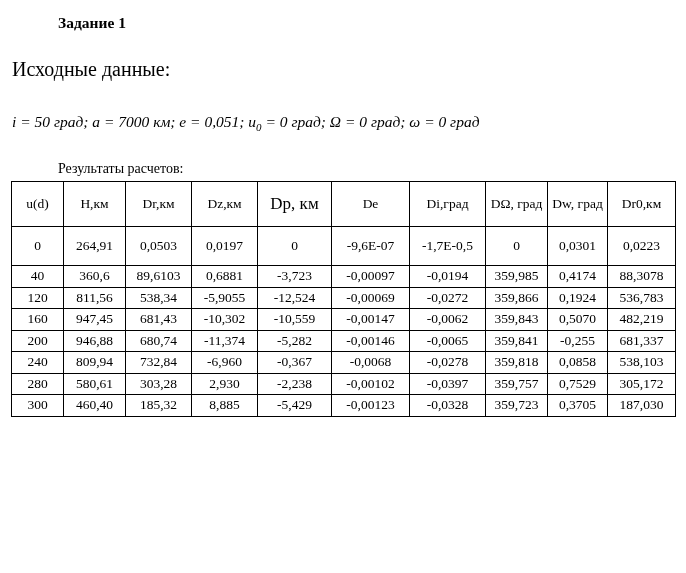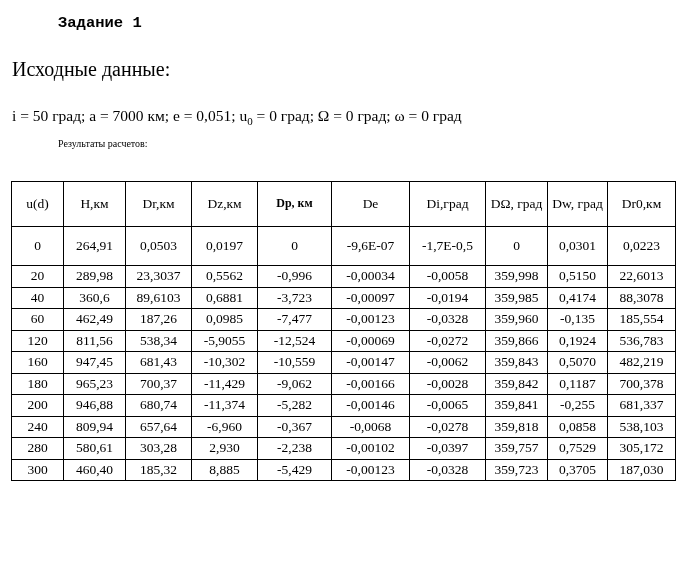--- a/index.html
+++ b/index.html
@@ -18,46 +18,47 @@
   .page {
     position: relative;
     width: 686px;
     height: 573px;
     box-sizing: border-box;
   }
   .task-title {
     position: absolute;
     left: 58px;
     top: 14px;
-    font-family: Liberation Mono, monospace;
+    font-family: Liberation Serif, serif;
     font-weight: bold;
     font-size: 15.5px;
   }
   .line-initial {
     position: absolute;
     left: 12px;
     top: 58px;
     font-size: 20px;
   }
   .line-params {
     position: absolute;
     left: 12px;
-    top: 107px;
+    top: 113px;
     font-size: 15.5px;
     white-space: nowrap;
+    font-style: italic;
   }
   .line-params sub {
     font-size: 11px;
     vertical-align: sub;
   }
   .line-results {
     position: absolute;
     left: 58px;
-    top: 138px;
-    font-size: 10px;
+    top: 161px;
+    font-size: 14px;
   }
   table.data {
     position: absolute;
     left: 11px;
     top: 181px;
     border-collapse: collapse;
     width: 664px;
     table-layout: fixed;
   }
   table.data th, table.data td {
@@ -67,22 +68,22 @@
     font-family: "Liberation Serif", serif;
     font-size: 13.5px;
     padding: 1px 2px;
     line-height: 1.15;
   }
   table.data thead th {
     height: 42px;
     font-weight: normal;
   }
   table.data thead th.bold {
-    font-weight: bold;
-    font-size: 12px;
+    font-weight: normal;
+    font-size: 17px;
   }
   table.data tbody td {
     height: 18.5px;
   }
   table.data tbody tr.first td {
     height: 36px;
   }
   col.c0 { width: 52px; }
   col.c1 { width: 62px; }
   col.c2 { width: 66px; }
@@ -141,56 +142,32 @@
         <td>0,0503</td>
         <td>0,0197</td>
         <td>0</td>
         <td>-9,6Е-07</td>
         <td>-1,7Е-0,5</td>
         <td>0</td>
         <td>0,0301</td>
         <td>0,0223</td>
       </tr>
       <tr>
-        <td>20</td>
-        <td>289,98</td>
-        <td>23,3037</td>
-        <td>0,5562</td>
-        <td>-0,996</td>
-        <td>-0,00034</td>
-        <td>-0,0058</td>
-        <td>359,998</td>
-        <td>0,5150</td>
-        <td>22,6013</td>
-      </tr>
-      <tr>
         <td>40</td>
         <td>360,6</td>
         <td>89,6103</td>
         <td>0,6881</td>
         <td>-3,723</td>
         <td>-0,00097</td>
         <td>-0,0194</td>
         <td>359,985</td>
         <td>0,4174</td>
         <td>88,3078</td>
       </tr>
       <tr>
-        <td>60</td>
-        <td>462,49</td>
-        <td>187,26</td>
-        <td>0,0985</td>
-        <td>-7,477</td>
-        <td>-0,00123</td>
-        <td>-0,0328</td>
-        <td>359,960</td>
-        <td>-0,135</td>
-        <td>185,554</td>
-      </tr>
-      <tr>
         <td>120</td>
         <td>811,56</td>
         <td>538,34</td>
         <td>-5,9055</td>
         <td>-12,524</td>
         <td>-0,00069</td>
         <td>-0,0272</td>
         <td>359,866</td>
         <td>0,1924</td>
         <td>536,783</td>
@@ -201,47 +178,35 @@
         <td>681,43</td>
         <td>-10,302</td>
         <td>-10,559</td>
         <td>-0,00147</td>
         <td>-0,0062</td>
         <td>359,843</td>
         <td>0,5070</td>
         <td>482,219</td>
       </tr>
       <tr>
-        <td>180</td>
-        <td>965,23</td>
-        <td>700,37</td>
-        <td>-11,429</td>
-        <td>-9,062</td>
-        <td>-0,00166</td>
-        <td>-0,0028</td>
-        <td>359,842</td>
-        <td>0,1187</td>
-        <td>700,378</td>
-      </tr>
-      <tr>
         <td>200</td>
         <td>946,88</td>
         <td>680,74</td>
         <td>-11,374</td>
         <td>-5,282</td>
         <td>-0,00146</td>
         <td>-0,0065</td>
         <td>359,841</td>
         <td>-0,255</td>
         <td>681,337</td>
       </tr>
       <tr>
         <td>240</td>
         <td>809,94</td>
-        <td>657,64</td>
+        <td>732,84</td>
         <td>-6,960</td>
         <td>-0,367</td>
         <td>-0,0068</td>
         <td>-0,0278</td>
         <td>359,818</td>
         <td>0,0858</td>
         <td>538,103</td>
       </tr>
       <tr>
         <td>280</td>

